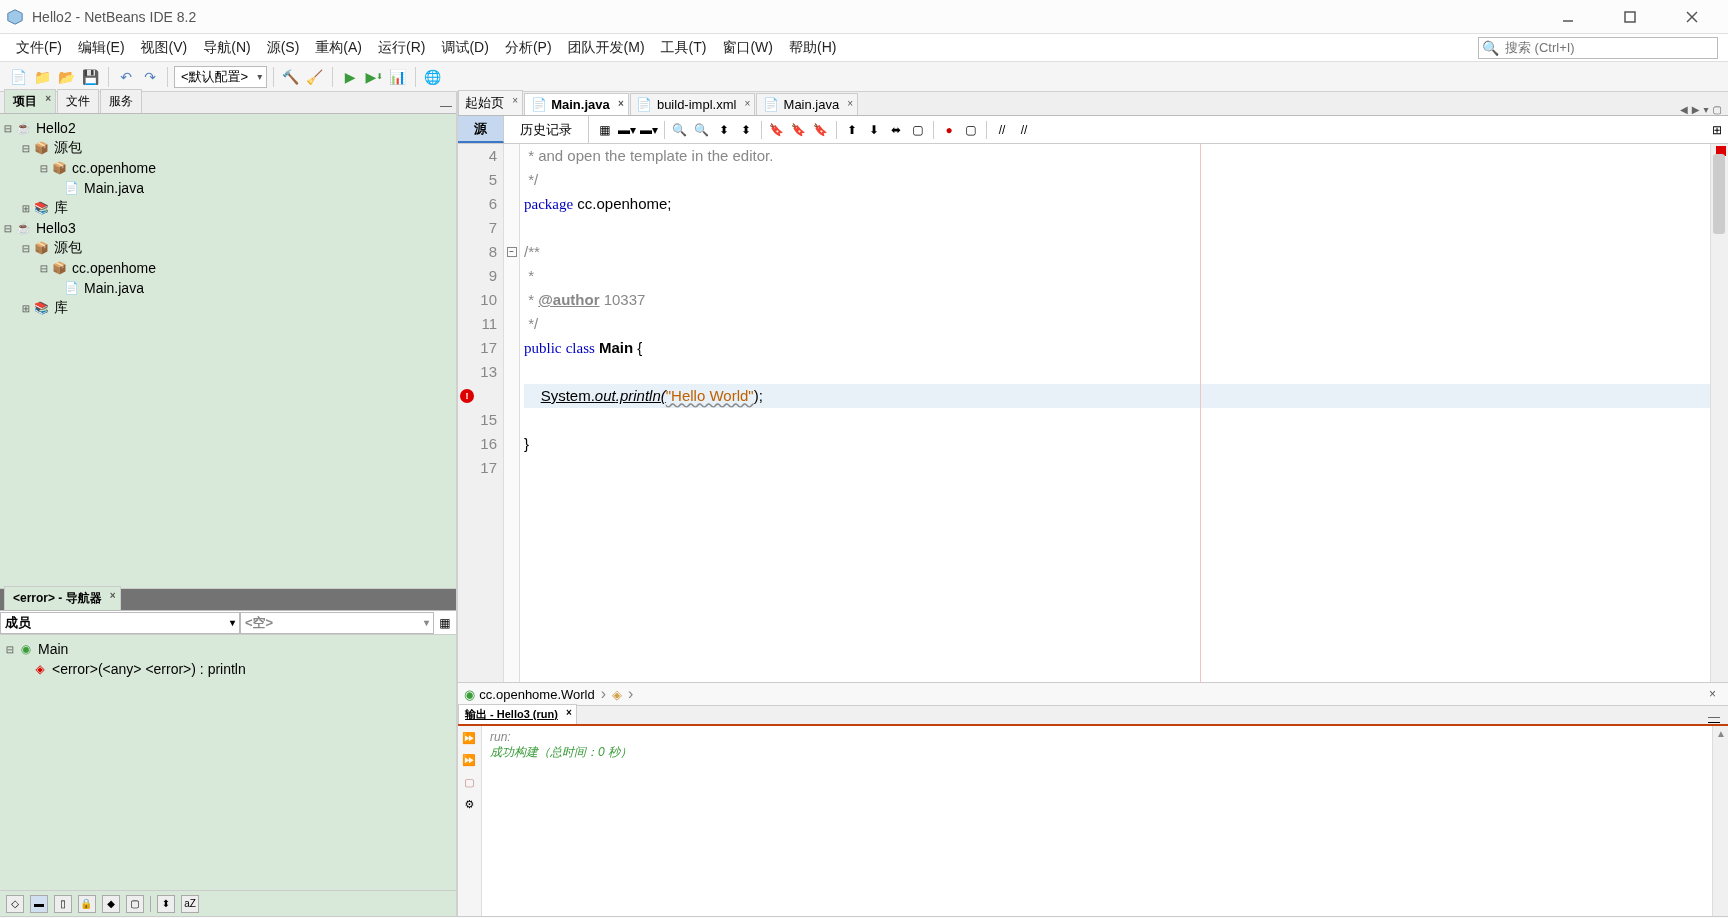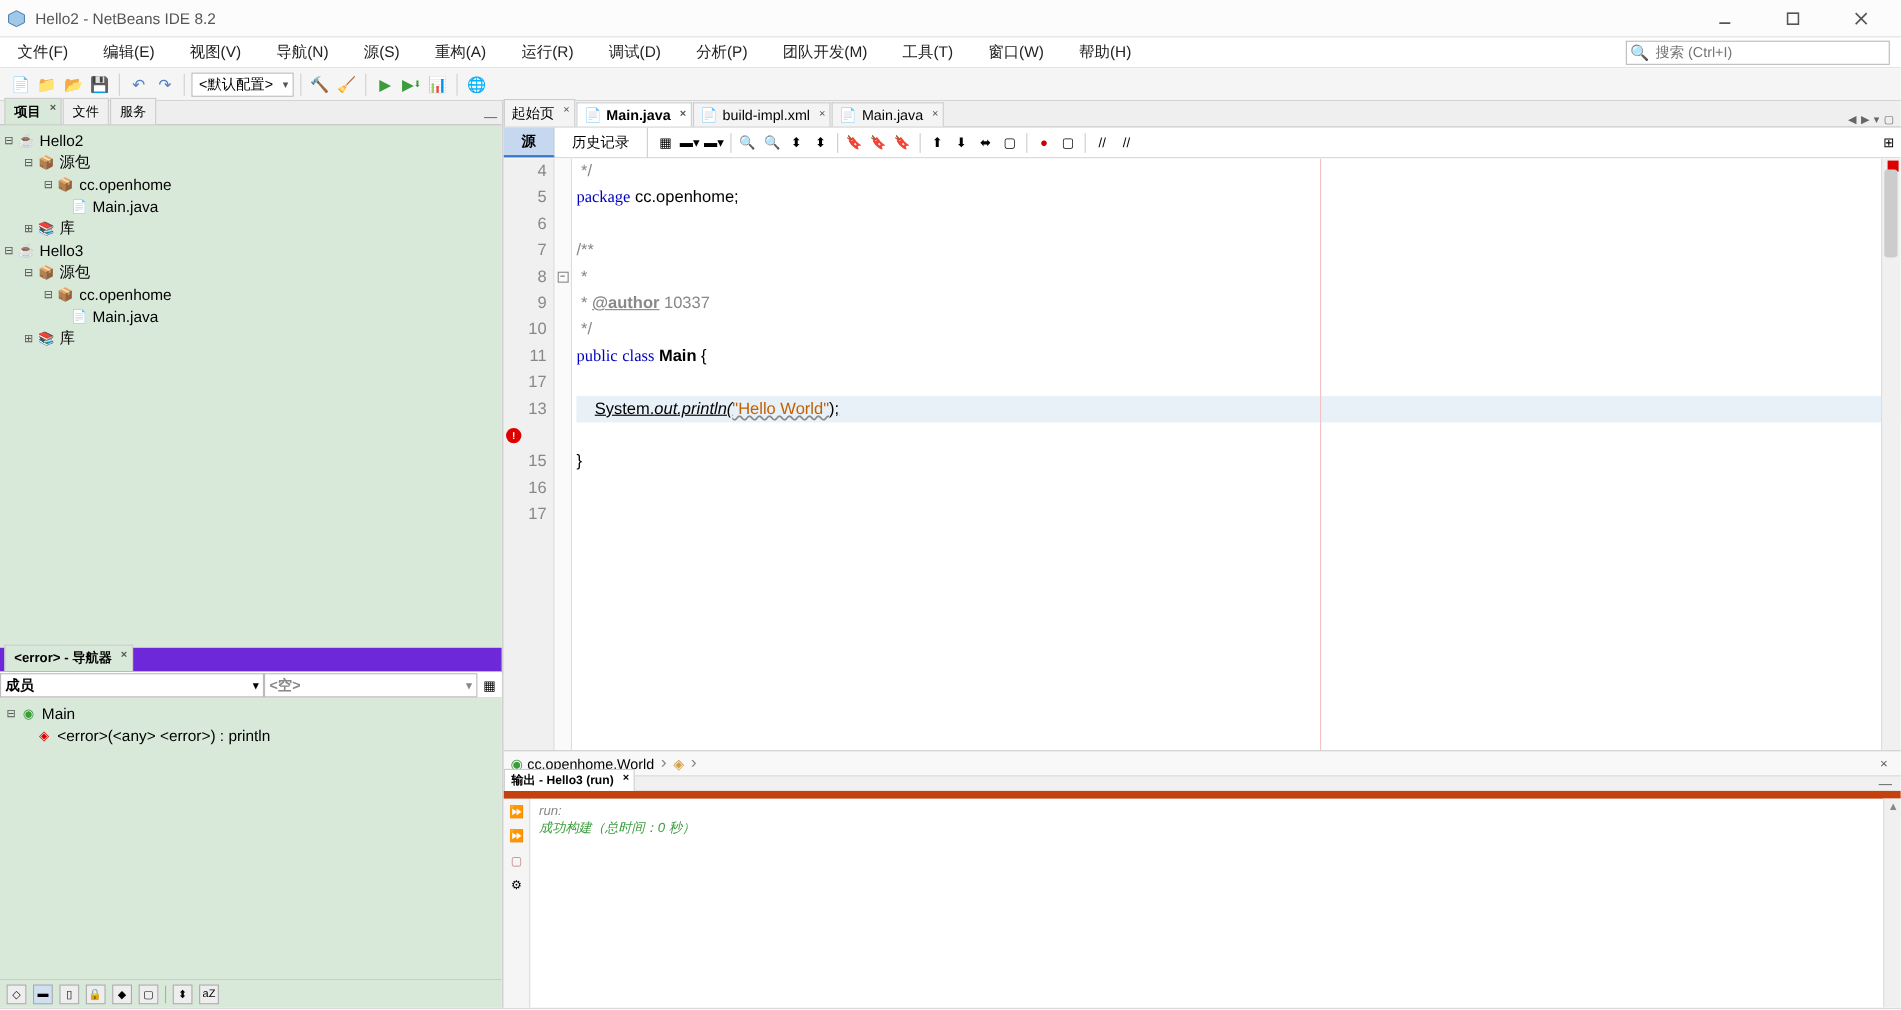--- a/index.html
+++ b/index.html
@@ -6,21 +6,21 @@
 body { background: #fff; font-size: 12px; overflow: hidden; width: 1728px; height: 918px; }
 
 
 .title-bar { height: 34px; display: flex; align-items: center; padding: 0 6px; border-bottom: 1px solid #e0e0e0; background: #fcfcfc; }
 .title-bar .cube { width: 18px; height: 18px; margin-right: 8px; display: inline-flex; }
 .title-bar .title { font-size: 14px; color: #555; }
 .win-btns { margin-left: auto; display: flex; gap: 22px; padding-right: 10px; }
 .win-btn { width: 40px; height: 24px; display: flex; align-items: center; justify-content: center; color: #666; }
 
 
-.menu-bar { height: 28px; display: flex; align-items: center; padding: 0 10px; gap: 20px; border-bottom: 1px solid #e0e0e0; }
+.menu-bar { height: 28px; display: flex; align-items: center; padding: 0 10px; gap: 4px; border-bottom: 1px solid #e0e0e0; }
 .menu-item { padding: 4px 6px; font-size: 14px; cursor: pointer; color: #222; }
 .search-box { margin-left: auto; position: relative; }
 .search-box input { width: 240px; height: 22px; padding: 0 4px 0 26px; border: 1px solid #bbb; font-size: 13px; color: #888; }
 .search-box .sicon { position: absolute; left: 4px; top: 3px; color: #666; font-size: 14px; }
 
 
 .main-toolbar { height: 30px; display: flex; align-items: center; padding: 0 8px; gap: 2px; border-bottom: 1px solid #d0d0d0; background: #f5f5f5; }
 .tb-btn { width: 22px; height: 22px; display: flex; align-items: center; justify-content: center; font-size: 14px; cursor: pointer; border-radius: 2px; }
 .tb-sep { width: 1px; height: 20px; background: #d0d0d0; margin: 0 4px; }
 .config-dd { height: 22px; display: flex; align-items: center; border: 1px solid #bbb; background: #fff; padding: 0 18px 0 6px; font-size: 13px; position: relative; cursor: pointer; }
@@ -41,21 +41,21 @@
 .project-tree .tree-row { display: flex; align-items: center; height: 20px; cursor: pointer; white-space: nowrap; }
 .tree-toggle { width: 12px; text-align: center; font-size: 10px; color: #555; margin-right: 2px; }
 .tree-icon { width: 16px; height: 16px; display: inline-flex; align-items: center; justify-content: center; margin-right: 4px; font-size: 12px; }
 .coffee { color: #d2691e; }
 .folder { color: #e8a94d; }
 .pkg { color: #d2a04d; }
 .jfile { color: #c06040; }
 
 
 .nav-panel { height: 328px; border-top: 1px solid #ccc; display: flex; flex-direction: column; }
-.nav-tabs { height: 22px; display: flex; align-items: flex-end; background: #6d28d9; border-bottom: 1px solid #bbb; padding-left: 4px; }
+.nav-tabs { height: 22px; display: flex; align-items: flex-end; background: #737373; border-bottom: 1px solid #bbb; padding-left: 4px; }
 .nav-header { height: 24px; display: flex; align-items: center; background: #fff; border-bottom: 1px solid #ccc; }
 .nav-dd { flex: 1; height: 22px; border: 1px solid #bbb; display: flex; align-items: center; padding: 0 4px; position: relative; font-size: 13px; font-weight: bold; }
 .nav-dd::after { content: "▾"; position: absolute; right: 4px; font-size: 10px; }
 .nav-tree { flex: 1; background: #d9e9d9; padding: 4px; font-family: Consolas, monospace; font-size: 14px; }
 .nav-tree .tree-row { display: flex; align-items: center; height: 20px; }
 .nav-footer { height: 26px; background: #d9e9d9; border-top: 1px solid #ccc; display: flex; align-items: center; padding: 0 6px; gap: 6px; }
 .nav-fbtn { width: 18px; height: 18px; border: 1px solid #aaa; background: #eee; font-size: 10px; display: flex; align-items: center; justify-content: center; cursor: pointer; }
 
 
 .editor-tabs { height: 24px; display: flex; align-items: flex-end; background: #efefef; border-bottom: 1px solid #bbb; position: relative; }
@@ -98,21 +98,21 @@
 .vscroll .thumb { position: absolute; right: 3px; top: 10px; width: 12px; height: 80px; background: #ccc; border-radius: 3px; }
 
 
 .breadcrumb { height: 24px; display: flex; align-items: center; border-top: 1px solid #ccc; border-bottom: 1px solid #ccc; background: #f8f8f8; padding: 0 6px; font-family: Consolas, monospace; font-size: 13px; position: relative; }
 .bc-item { display: flex; align-items: center; gap: 4px; }
 .bc-sep { color: #888; margin: 0 6px; font-size: 16px; }
 .bc-close { margin-left: auto; cursor: pointer; font-size: 12px; color: #555; padding: 0 6px; }
 
 
 .output-panel { height: 210px; display: flex; flex-direction: column; }
-.out-tabs { height: 20px; display: flex; align-items: flex-end; background: #f0f0f0; border-bottom: 7px solid #c2410c; position: relative; }
+.out-tabs { height: 20px; display: flex; align-items: flex-end; background: #f0f0f0; border-bottom: 2px solid #c2410c; position: relative; text-decoration: underline; }
 .otab { padding: 2px 18px 2px 6px; font-size: 11px; font-weight: bold; background: #fff; border: 1px solid #ccc; border-bottom: none; position: relative; }
 .otab .close { position: absolute; right: 4px; top: 2px; font-size: 10px; }
 .out-min { margin-left: auto; padding: 0 8px; cursor: pointer; color: #555; }
 .out-body { flex: 1; display: flex; background: #fff; }
 .out-gutter { width: 24px; background: #f5f5f5; border-right: 1px solid #ddd; padding-top: 4px; }
 .out-gbtn { width: 20px; height: 20px; margin: 2px auto; font-size: 11px; text-align: center; cursor: pointer; }
 .out-text { flex: 1; padding: 4px 8px; font-family: Consolas, monospace; font-size: 12px; position: relative; font-style: italic; }
 .out-text .vscroll { width: 16px; }
 .run-lbl { color: #888; }
 .success { color: #3a9c3a; }
@@ -365,20 +365,21 @@
         <div class="ln">15</div>
           <div class="ln">16</div>
           <div class="ln">17</div>
       </div>
       <div class="fold-gutter">
         <div style="height:96px"></div>
         <div class="fold-mark">−</div>
       </div>
       <div class="code-body">
         <div class="margin-line"></div>
+        <div class="code-line"><span class="com"> * and open the template in the editor.</span></div>
         <div class="code-line"><span class="com"> */</span></div>
         <div class="code-line"><span class="kw">package</span><span> cc.openhome;</span></div>
         <div class="code-line"></div>
         <div class="code-line"><span class="doc">/**</span></div>
         <div class="code-line"><span class="doc"> *</span></div>
         <div class="code-line"><span class="doc"> * </span><span class="doc bold under">@author</span><span class="doc"> 10337</span></div>
         <div class="code-line"><span class="doc"> */</span></div>
         <div class="code-line"><span class="kw">public</span> <span class="kw">class</span> <span class="bold">Main</span><span> {</span></div>
         <div class="code-line"></div>
         <div class="code-line hl">    <span class="under">System.</span><span class="under ital">out</span><span class="under ital">.println(</span><span class="str under wavy">"Hello World"</span><span class="under">);</span></div>

